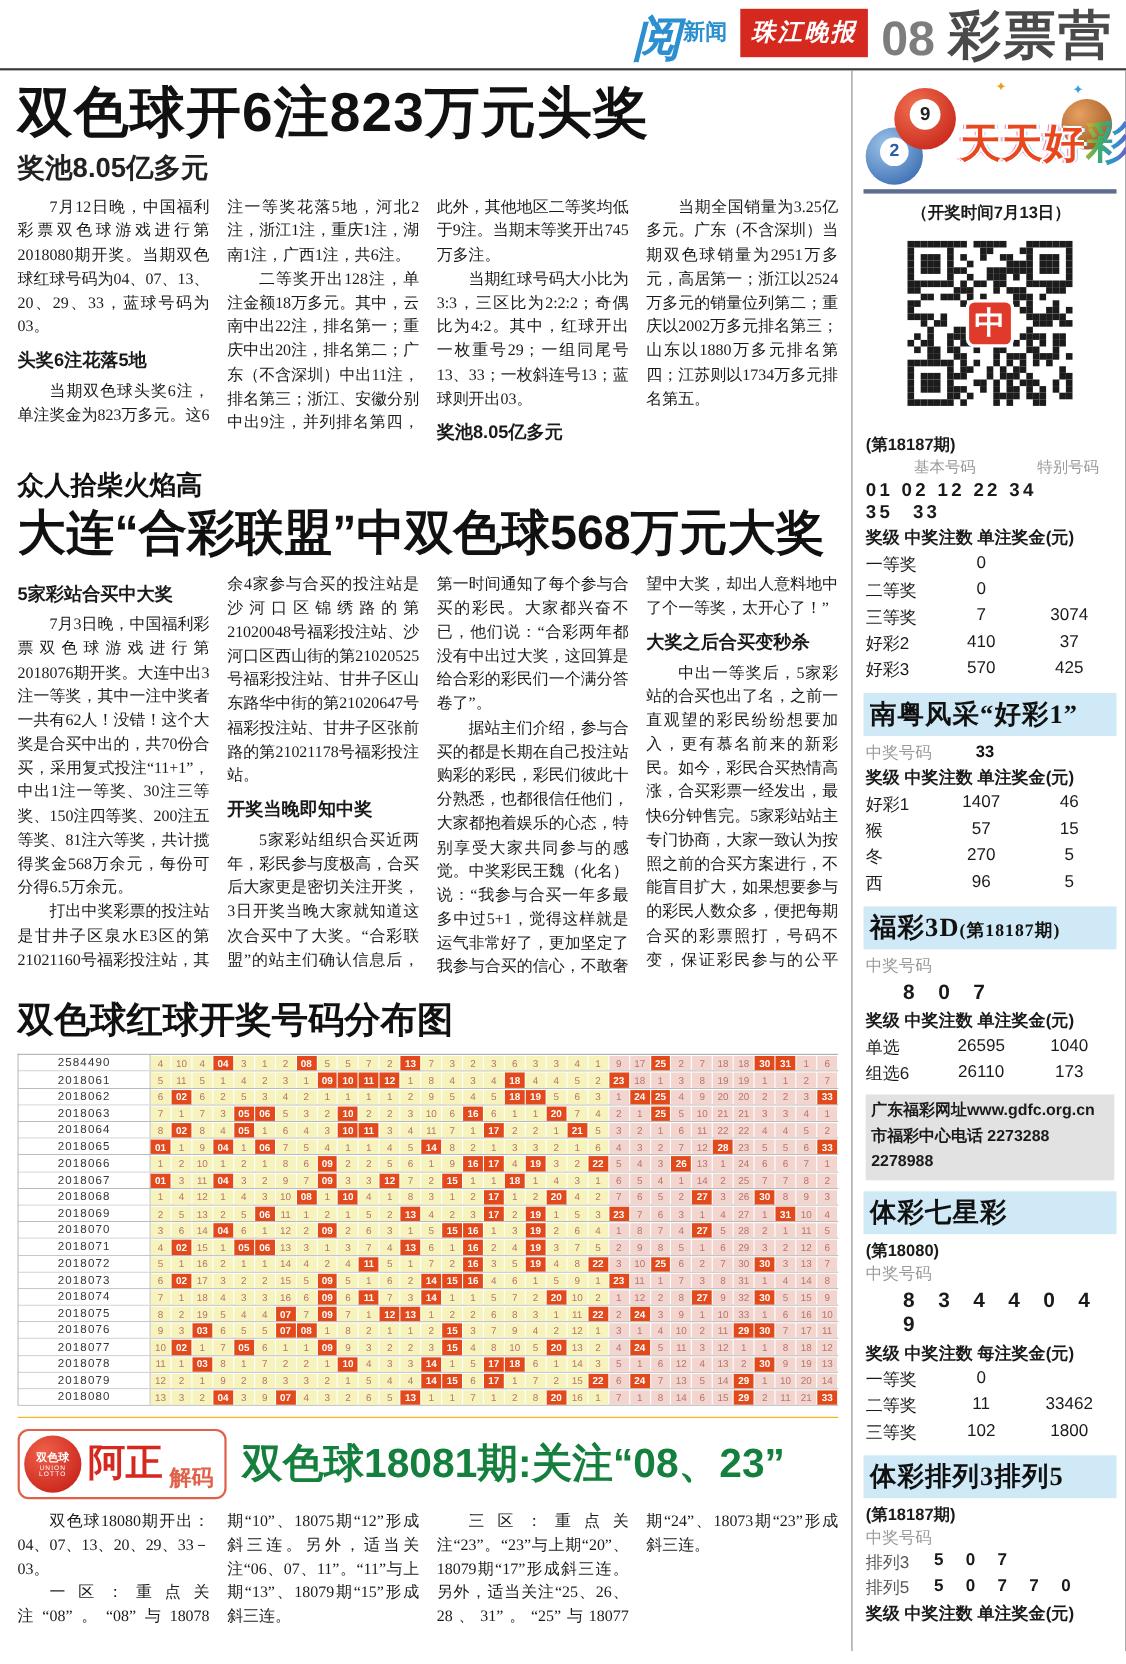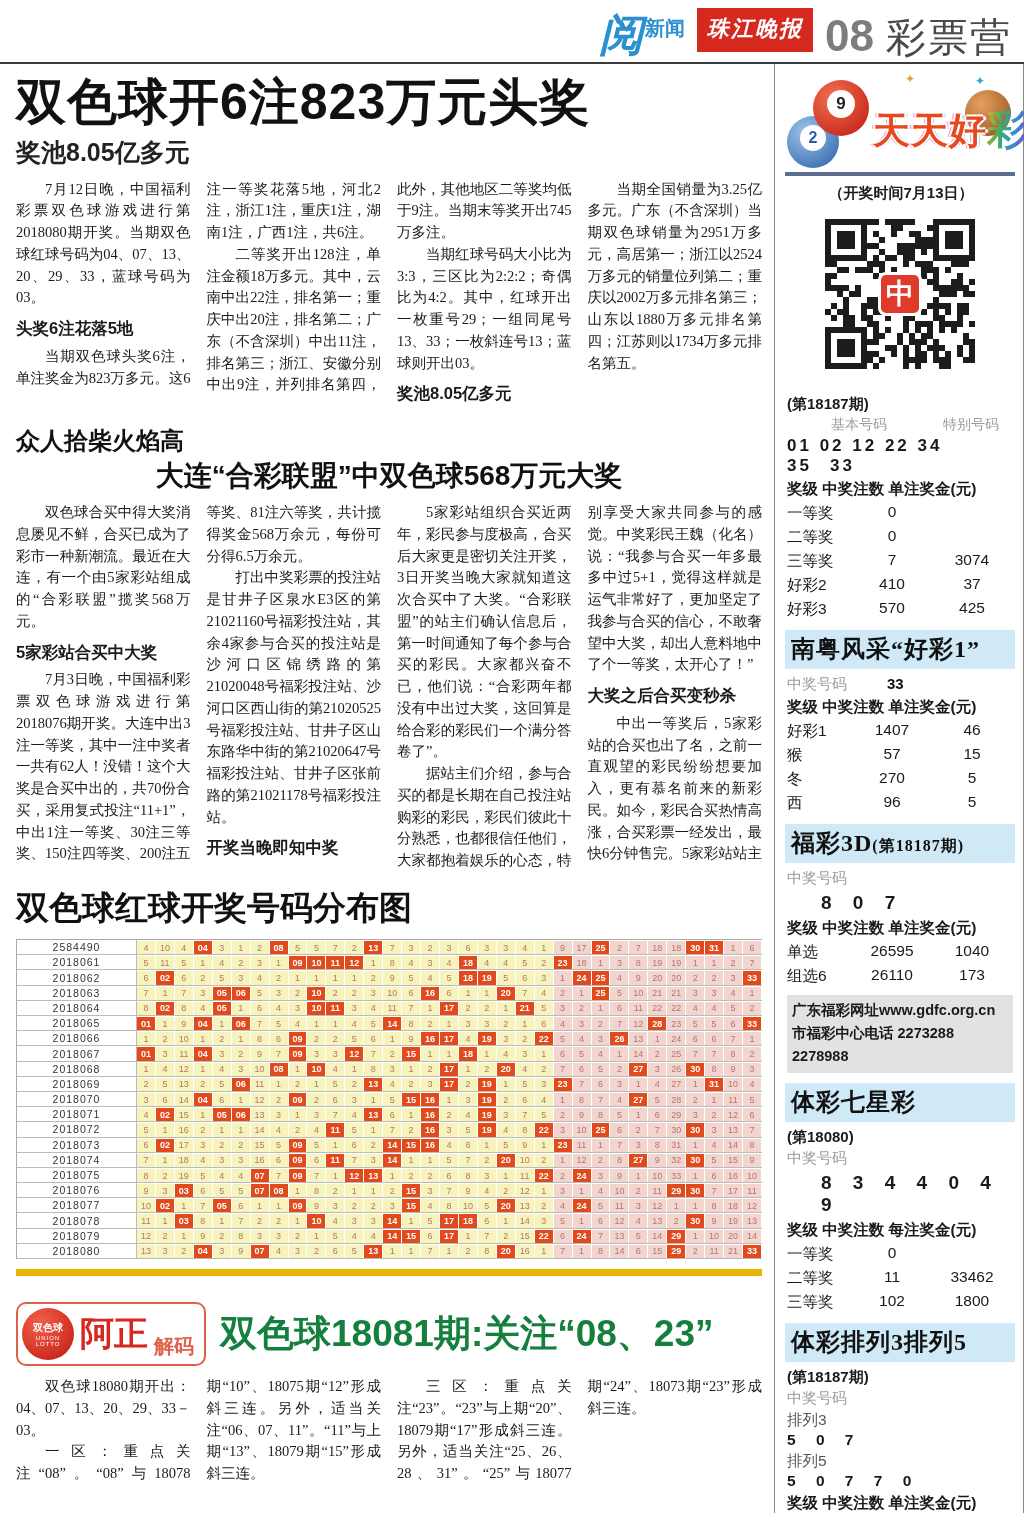--- a/index.html
+++ b/index.html
@@ -8,51 +8,51 @@
   .page { width:1024px; min-height:1513px; background:#fff; position:relative; }
 
   
   .hdr { height:64px; display:flex; align-items:flex-end; justify-content:flex-end; gap:12px; padding:6px 12px 4px 0; border-bottom:2px solid #3a3a3a; }
   .hdr-datetime { text-align:right; color:#8a8a8a; font-family:"Liberation Sans",sans-serif; font-size:12px; line-height:1.5; padding-bottom:4px; }
   .logo-read { display:flex; align-items:flex-end; padding-bottom:2px; }
   .logo-yue { font-family:"Liberation Serif",serif; font-size:44px; font-weight:900; color:#2b8fd0; font-style:italic; line-height:0.9; }
   .logo-xinwen { font-family:"Liberation Sans",sans-serif; font-size:20px; font-weight:900; color:#2b8fd0; margin-left:2px; padding-bottom:14px; }
   .masthead { background:#d5281e; color:#fff; font-family:"Liberation Serif",serif; font-style:italic; font-weight:900; font-size:22px; padding:6px 10px 8px; letter-spacing:2px; margin-bottom:6px; }
   .pageno { font-family:"Liberation Sans",sans-serif; font-size:44px; font-weight:900; color:#7d7d7d; line-height:1; }
-  .secname { font-family:"Liberation Sans",sans-serif; font-size:40px; font-weight:400; color:#4a4a4a; line-height:1.05; letter-spacing:2px;margin-top:48px; }
+  .secname { font-family:"Liberation Sans",sans-serif; font-size:48px; font-weight:700; color:#4a4a4a; line-height:1.05; letter-spacing:2px;margin-top:48px; }
 
   
   .main { display:flex; align-items:stretch; }
   .left { width:775px; padding:10px 12px 10px 16px; border-right:1px solid #8a8a8a; }
   .right { width:249px; padding:8px 8px 8px 10px; border-right:1px solid #8a8a8a; }
 
   
   .a1-head { font-family:"Liberation Sans",sans-serif; font-weight:900; font-size:50px; letter-spacing:1px; color:#111; line-height:1.15; }
   .a1-sub { font-family:"Liberation Sans",sans-serif; font-weight:700; font-size:25px; color:#222; margin:4px 0 10px; }
   .cols4 { column-count:4; column-gap:16px; text-align:justify; font-size:14.5px; line-height:1.5; column-fill:auto; }
   .cols4 p.bp { text-indent:2em; }
   .cols4 h4.sh { font-family:"Liberation Sans",sans-serif; font-size:16.5px; font-weight:900; margin:7px 0 5px; text-indent:0; }
   .a1-cols { height:232px; overflow:hidden; }
   .kicker { font-family:"Liberation Sans",sans-serif; font-weight:900; font-size:24px; color:#111; margin-top:14px; }
-  .a2-head { font-family:"Liberation Sans",sans-serif; font-weight:900; font-size:28px; color:#111; line-height:1.2; margin:2px 0 10px;text-align:center; }
+  .a2-head { font-family:"Liberation Sans",sans-serif; font-weight:900; font-size:44px; color:#111; line-height:1.2; margin:2px 0 10px; }
   .a2-cols { height:372px; overflow:hidden; }
 
   
   .chart-title { font-family:"Liberation Sans",sans-serif; font-weight:900; font-size:33px; color:#111; margin:12px 0 8px; }
   .grid { border-top:1px solid #aaa; border-left:1px solid #aaa; }
   .grow { display:flex; height:15.2px; border-bottom:1px solid #bbb; }
   .glabel { width:120px; font-family:"Liberation Sans",sans-serif; font-size:10.5px; color:#333; letter-spacing:1px; display:flex; align-items:center; justify-content:center; border-right:1px solid #bbb; background:#fff; }
   .gcells { flex:1; display:flex; }
   .gc { flex:1; margin:1px 1px 0 0; display:flex; align-items:center; justify-content:center; font-family:"Liberation Sans",sans-serif; font-size:9px; color:#b5756a; }
   .gc.zoneA { background:#f7f3bd; }
   .gc.zoneB { background:#f3d5d0; }
   .gc.hit { background:#e2491b; color:#fff; font-weight:700; }
 
   
-  .decode { border-top:7px solid #eab308; margin-top:10px; padding-top:26px; }
+  .decode { border-top:1px solid #eab308; margin-top:10px; padding-top:10px; }
   .decode-top { display:flex; align-items:center; gap:14px; }
   .dec-logo { display:flex; align-items:center; gap:6px; border:2px solid #e0604a; border-radius:10px; padding:4px 10px 4px 4px; }
   .dec-ball { width:52px; height:52px; border-radius:50%; background:radial-gradient(circle at 35% 30%, #f0604a, #c01810); color:#fff; display:flex; flex-direction:column; align-items:center; justify-content:center; font-family:"Liberation Sans",sans-serif; }
   .dec-ball .t1 { font-size:10px; font-weight:900; }
   .dec-ball .t2 { font-size:6px; letter-spacing:1px; }
   .dec-az { font-family:"Liberation Serif",serif; font-size:34px; font-weight:900; color:#d5281e; line-height:1; }
   .dec-jm { font-family:"Liberation Serif",serif; font-size:20px; font-weight:700; color:#e0604a; align-self:flex-end; }
   .dec-head { font-family:"Liberation Sans",sans-serif; font-weight:900; font-size:37px; color:#15803d; }
   .dec-cols { height:118px; overflow:hidden; margin-top:10px; }
 
@@ -85,21 +85,21 @@
   .numhdr { display:flex; color:#9a9a9a; font-size:14px; margin:2px 0; }
   .numhdr span:first-child { margin-left:44px; }
   .numhdr span:last-child { margin-left:56px; }
   .numline { font-size:17px; font-weight:700; letter-spacing:3px; margin:2px 0; }
   .numline .special { margin-left:18px; }
   .graylabel { color:#9a9a9a; font-size:15px; margin:2px 0; }
   .winline { display:flex; font-size:15px; margin:2px 0; }
   .winline .wl { color:#9a9a9a; }
   .winline .wn { font-weight:700; margin-left:40px; color:#111; }
   .digits { font-size:19px; font-weight:700; letter-spacing:8px; margin:4px 0 4px 34px; }
-  .subrow { display:flex; font-size:15.5px; font-weight:700; margin:2px 0;flex-direction:column; }
+  .subrow { display:flex; font-size:15.5px; font-weight:700; margin:2px 0; }
   .subrow .sl { color:#555; width:62px; font-weight:400; }
   .subrow .sd { letter-spacing:8px; }
   .thead { font-size:15.5px; font-weight:900; margin:3px 0; }
   .trow { display:flex; font-size:15.5px; margin:3px 0; }
   .trow .c0 { width:66px; }
   .trow .c1 { width:78px; text-align:center; }
   .trow .c2 { width:82px; text-align:center; }
   .graybox { background:#e2e2e2; font-size:14.5px; font-weight:700; padding:4px 5px; margin-top:8px; line-height:1.6; font-family:"Liberation Sans",sans-serif; }
 </style>
 </head>
@@ -129,21 +129,20 @@
           <p class="bp">当期双色球头奖6注，单注奖金为823万多元。这6注一等奖花落5地，河北2注，浙江1注，重庆1注，湖南1注，广西1注，共6注。</p>
           <p class="bp">二等奖开出128注，单注金额18万多元。其中，云南中出22注，排名第一；重庆中出20注，排名第二；广东（不含深圳）中出11注，排名第三；浙江、安徽分别中出9注，并列排名第四，此外，其他地区二等奖均低于9注。当期末等奖开出745万多注。</p>
           <p class="bp">当期红球号码大小比为3:3，三区比为2:2:2；奇偶比为4:2。其中，红球开出一枚重号29；一组同尾号13、33；一枚斜连号13；蓝球则开出03。</p>
           <h4 class="sh">奖池8.05亿多元</h4>
           <p class="bp">当期全国销量为3.25亿多元。广东（不含深圳）当期双色球销量为2951万多元，高居第一；浙江以2524万多元的销量位列第二；重庆以2002万多元排名第三；山东以1880万多元排名第四；江苏则以1734万多元排名第五。</p>
         </div>
 
       <div class="kicker">众人拾柴火焰高</div>
       <h2 class="a2-head">大连“合彩联盟”中双色球568万元大奖</h2>
       <div class="cols4 a2-cols" id="a2body">
-          <p class="bp">双色球合买中得大奖消息屡见不鲜，合买已成为了彩市一种新潮流。最近在大连，有一个由5家彩站组成的“合彩联盟”揽奖568万元。</p>
           <h4 class="sh">5家彩站合买中大奖</h4>
           <p class="bp">7月3日晚，中国福利彩票双色球游戏进行第2018076期开奖。大连中出3注一等奖，其中一注中奖者一共有62人！没错！这个大奖是合买中出的，共70份合买，采用复式投注“11+1”，中出1注一等奖、30注三等奖、150注四等奖、200注五等奖、81注六等奖，共计揽得奖金568万余元，每份可分得6.5万余元。</p>
           <p class="bp">打出中奖彩票的投注站是甘井子区泉水E3区的第21021160号福彩投注站，其余4家参与合买的投注站是沙河口区锦绣路的第21020048号福彩投注站、沙河口区西山街的第21020525号福彩投注站、甘井子区山东路华中街的第21020647号福彩投注站、甘井子区张前路的第21021178号福彩投注站。</p>
           <h4 class="sh">开奖当晚即知中奖</h4>
           <p class="bp">5家彩站组织合买近两年，彩民参与度极高，合买后大家更是密切关注开奖，3日开奖当晚大家就知道这次合买中了大奖。“合彩联盟”的站主们确认信息后，第一时间通知了每个参与合买的彩民。大家都兴奋不已，他们说：“合彩两年都没有中出过大奖，这回算是给合彩的彩民们一个满分答卷了”。</p>
           <p class="bp">据站主们介绍，参与合买的都是长期在自己投注站购彩的彩民，彩民们彼此十分熟悉，也都很信任他们，大家都抱着娱乐的心态，特别享受大家共同参与的感觉。中奖彩民王魏（化名）说：“我参与合买一年多最多中过5+1，觉得这样就是运气非常好了，更加坚定了我参与合买的信心，不敢奢望中大奖，却出人意料地中了个一等奖，太开心了！”</p>
           <h4 class="sh">大奖之后合买变秒杀</h4>
           <p class="bp">中出一等奖后，5家彩站的合买也出了名，之前一直观望的彩民纷纷想要加入，更有慕名前来的新彩民。如今，彩民合买热情高涨，合买彩票一经发出，最快6分钟售完。5家彩站站主专门协商，大家一致认为按照之前的合买方案进行，不能盲目扩大，如果想要参与的彩民人数众多，便把每期合买的彩票照打，号码不变，保证彩民参与的公平性。现在，每期参与合买的彩民比中大奖之前翻一番。</p>
         </div>
 

